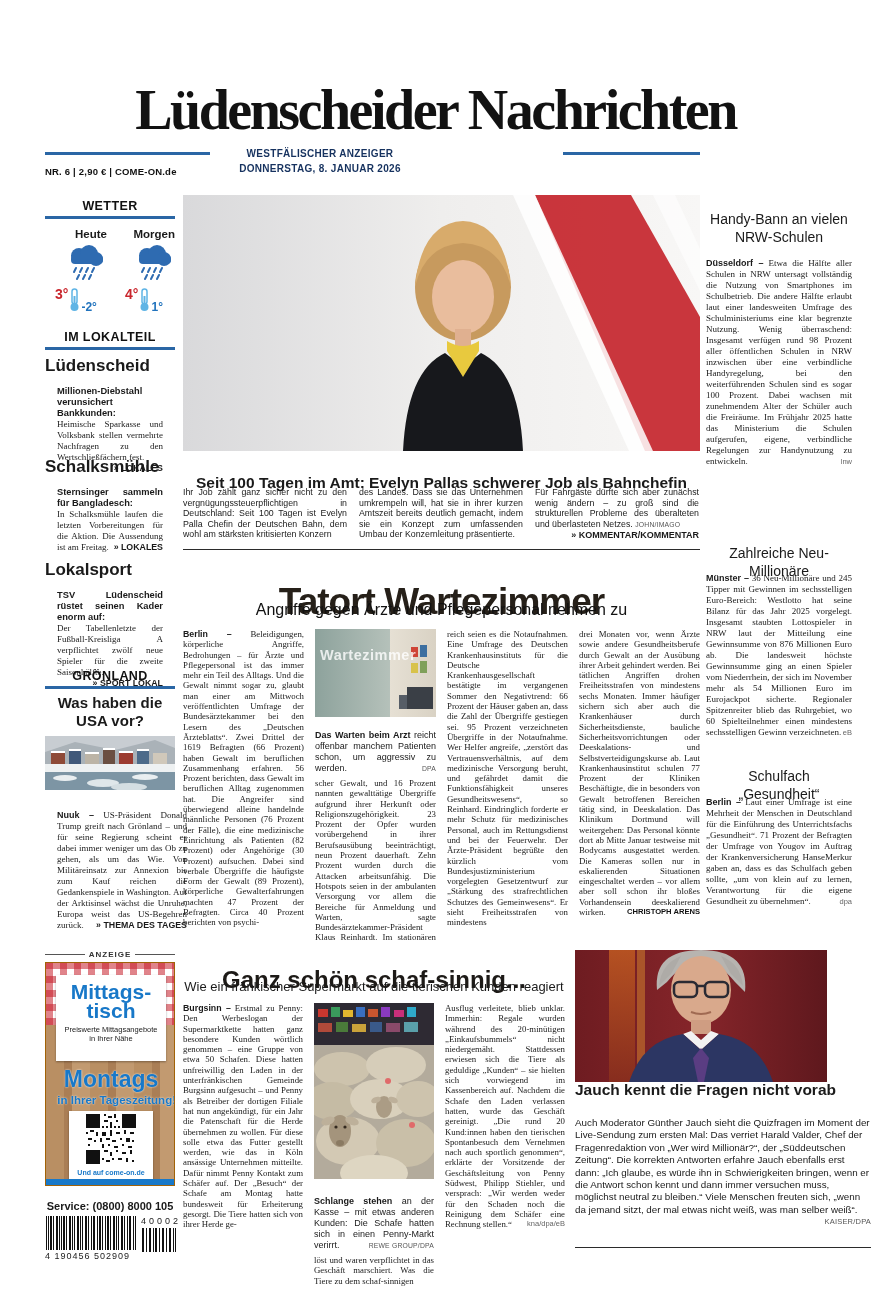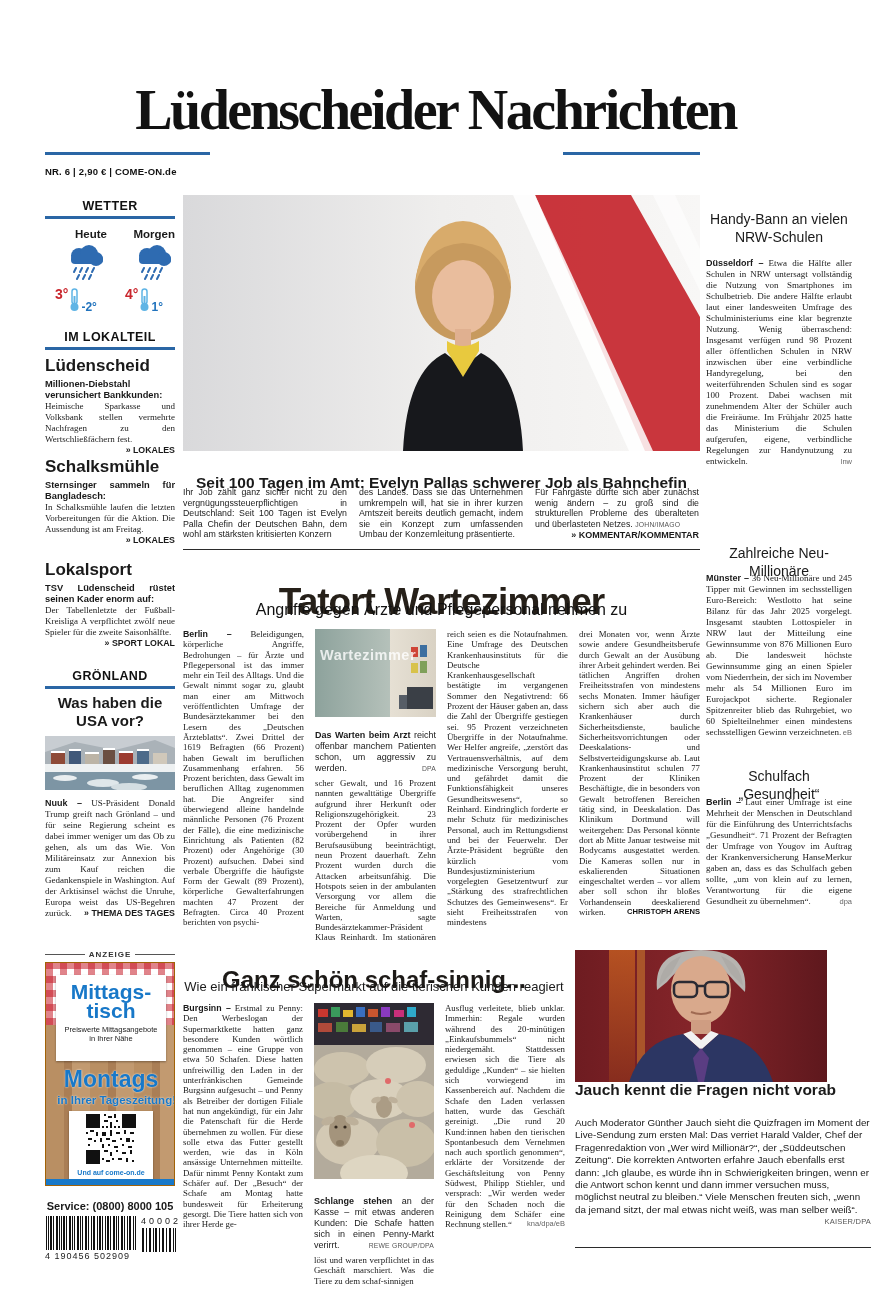--- a/index.html
+++ b/index.html
@@ -14,21 +14,21 @@
     font-family:"Liberation Serif",serif;font-weight:bold;font-size:56px;line-height:1;
     letter-spacing:-2.5px;color:#121212;white-space:nowrap}
   .rule{height:3px;background:#2a66a5}
   .center-info{left:225px;top:146px;width:190px;text-align:center;color:#16325f;
     font-weight:bold;font-size:10px;line-height:15px;letter-spacing:.3px}
   .issue-info{left:45px;top:166px;font-weight:bold;font-size:9.5px;color:#111;letter-spacing:.2px}
   
   .sec-h{width:130px;text-align:center;font-weight:bold;font-size:12.5px;letter-spacing:.4px;color:#111}
   .sec-bar{width:130px;height:3px;background:#2a66a5}
   .sb-item h3{font-size:17px;line-height:1;font-weight:bold;margin:0 0 5px 0}
-  .sb-body{margin:0;font-size:9px;line-height:11px;text-align:justify}
+  .sb-body{margin:12px;font-size:9px;line-height:11px;text-align:justify}
   .sb-lead{font-family:"Liberation Sans",sans-serif;font-weight:bold;font-size:9.3px;line-height:11px}
   .ref{float:right;font-family:"Liberation Sans",sans-serif;font-weight:bold;font-size:8.8px}
   .dl{font-family:"Liberation Sans",sans-serif;font-weight:bold}
   .sign{font-family:"Liberation Sans",sans-serif;font-size:7.5px;color:#666}
   
   .wx-grid{display:flex;justify-content:space-between}
   .wx-day{width:62px;text-align:right}
   .wx-label{font-weight:bold;font-size:11.5px;margin-bottom:4px}
   .wx-temps{display:flex;justify-content:center;align-items:center;gap:1px;margin-top:2px;height:28px}
   .wx-hi{color:#c9252c;font-weight:bold;font-size:14px;align-self:flex-start}
@@ -83,20 +83,24 @@
     color:rgba(255,255,255,.8);letter-spacing:.5px}
 </style>
 </head>
 <body>
 
 <div class="page">
 
   <h1 class="abs mast-title">Lüdenscheider Nachrichten</h1>
   <div class="abs rule" style="left:45px;top:152px;width:165px"></div>
   <div class="abs rule" style="left:563px;top:152px;width:137px"></div>
+  <div class="abs center-info">
+    <div>WESTFÄLISCHER ANZEIGER</div>
+    <div>DONNERSTAG, 8. JANUAR 2026</div>
+  </div>
   <div class="abs issue-info">NR. 6 | 2,90 € | COME-ON.de</div>
 
   <div class="abs sec-h" style="left:45px;top:199px">WETTER</div>
   <div class="abs sec-bar" style="left:45px;top:216px"></div>
 
   <div class="abs" style="left:45px;top:228px;width:130px">
     <div class="wx-grid">
       <div class="wx-day">
         <div class="wx-label">Heute</div>
         <svg width="44" height="36" viewBox="0 0 44 36">

